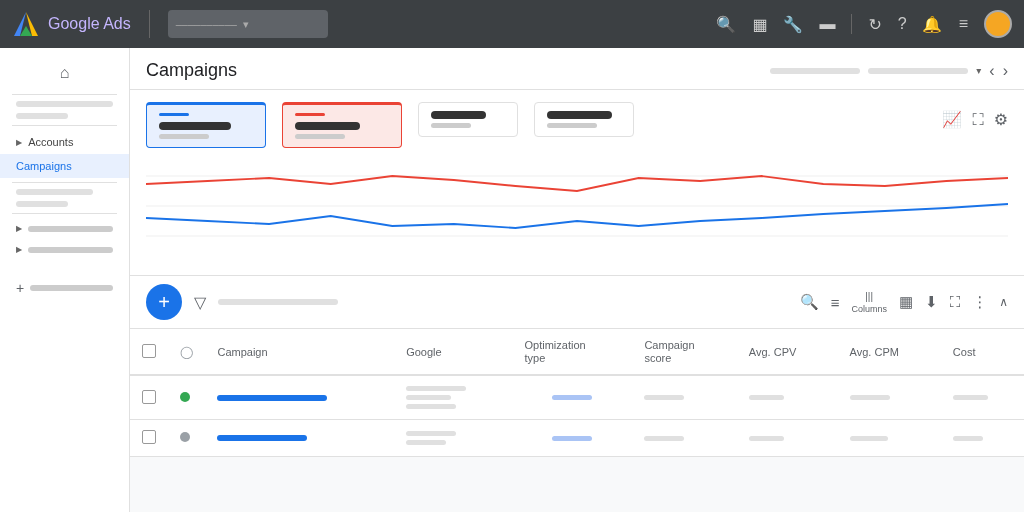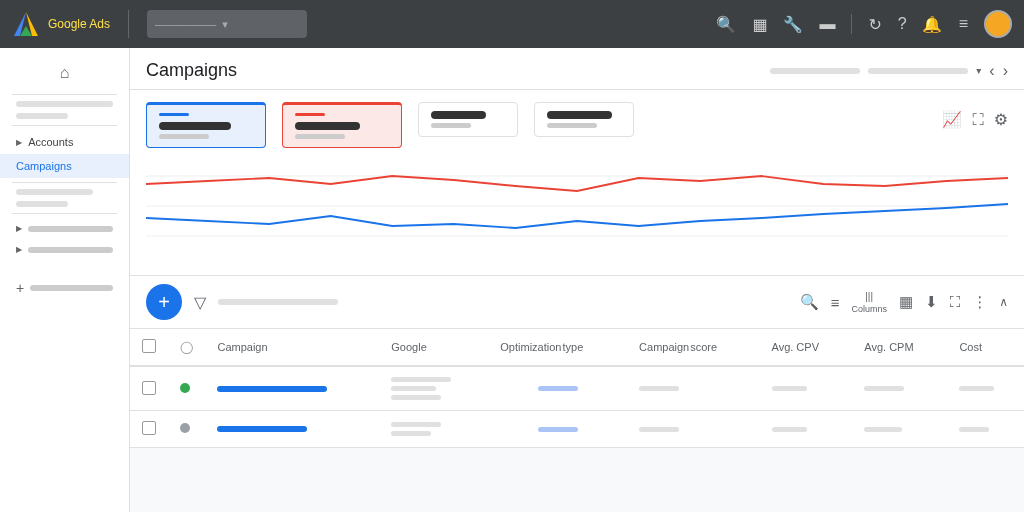--- a/index.html
+++ b/index.html
@@ -18,22 +18,22 @@
       display: flex;
       align-items: center;
       gap: 8px;
       color: white;
     }
     .logo-triangle {
       width: 28px;
       height: 28px;
     }
     .logo-text {
-      color: #fde047;
-      font-size: 12px;
+      color: #c4b5fd;
+      font-size: 16px;
       font-weight: 500;
     }
     .nav-divider {
       width: 1px;
       height: 28px;
       background: #666;
       margin: 0 8px;
     }
     .nav-search-bar {
       background: #5f6368;
@@ -362,21 +362,21 @@
       border-radius: 3px;
       width: 60px;
     }
     .table-line.blue-thin {
       background: #aac4f5;
       width: 40px;
     }
     .text-center { text-align: center; }
     .th-multiline {
       display: flex;
-      flex-direction: row;
+      flex-direction: column;
       align-items: flex-start;
       gap: 1px;
     }
   </style>
 </head>
 <body>
 
 <nav class="top-nav">
   <div class="logo-area">
 

